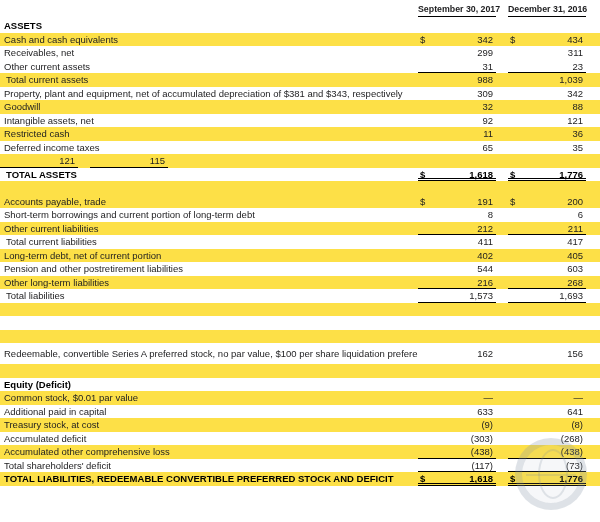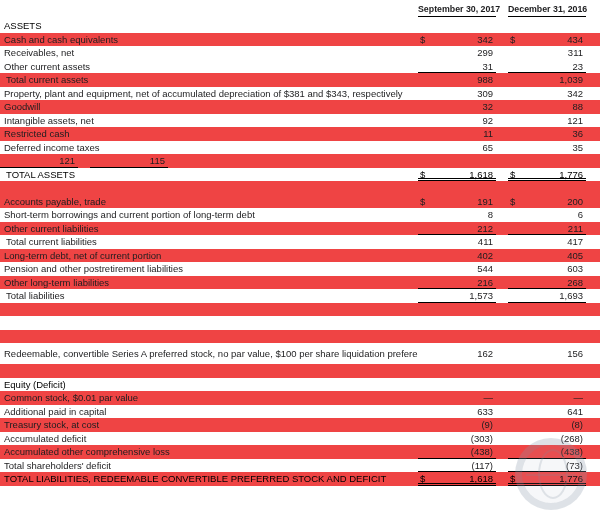--- a/index.html
+++ b/index.html
@@ -41,22 +41,22 @@
   .head-gap { width: 12px; }
   .head-rmar { width: 14px; }
   
   .rows { margin-top: 2px; }
   .row {
     display: flex;
     height: 13.5px;
     line-height: 13.5px;
     align-items: stretch;
   }
-  .row.shade { background: #ef4444; }
-  .row.bold { font-weight: 400; color: #000; justify-content: flex-end; }
+  .row.shade { background: #fde047; }
+  .row.bold { font-weight: 700; color: #000; justify-content: flex-end; }
   .row.tall { height: 21px; line-height: 21px; }
   .lab {
     flex: 1;
     padding-left: 4px;
     white-space: nowrap;
     overflow: hidden;
   }
   .lab.ind { padding-left: 6px; }
   .num {
     width: 78px;

